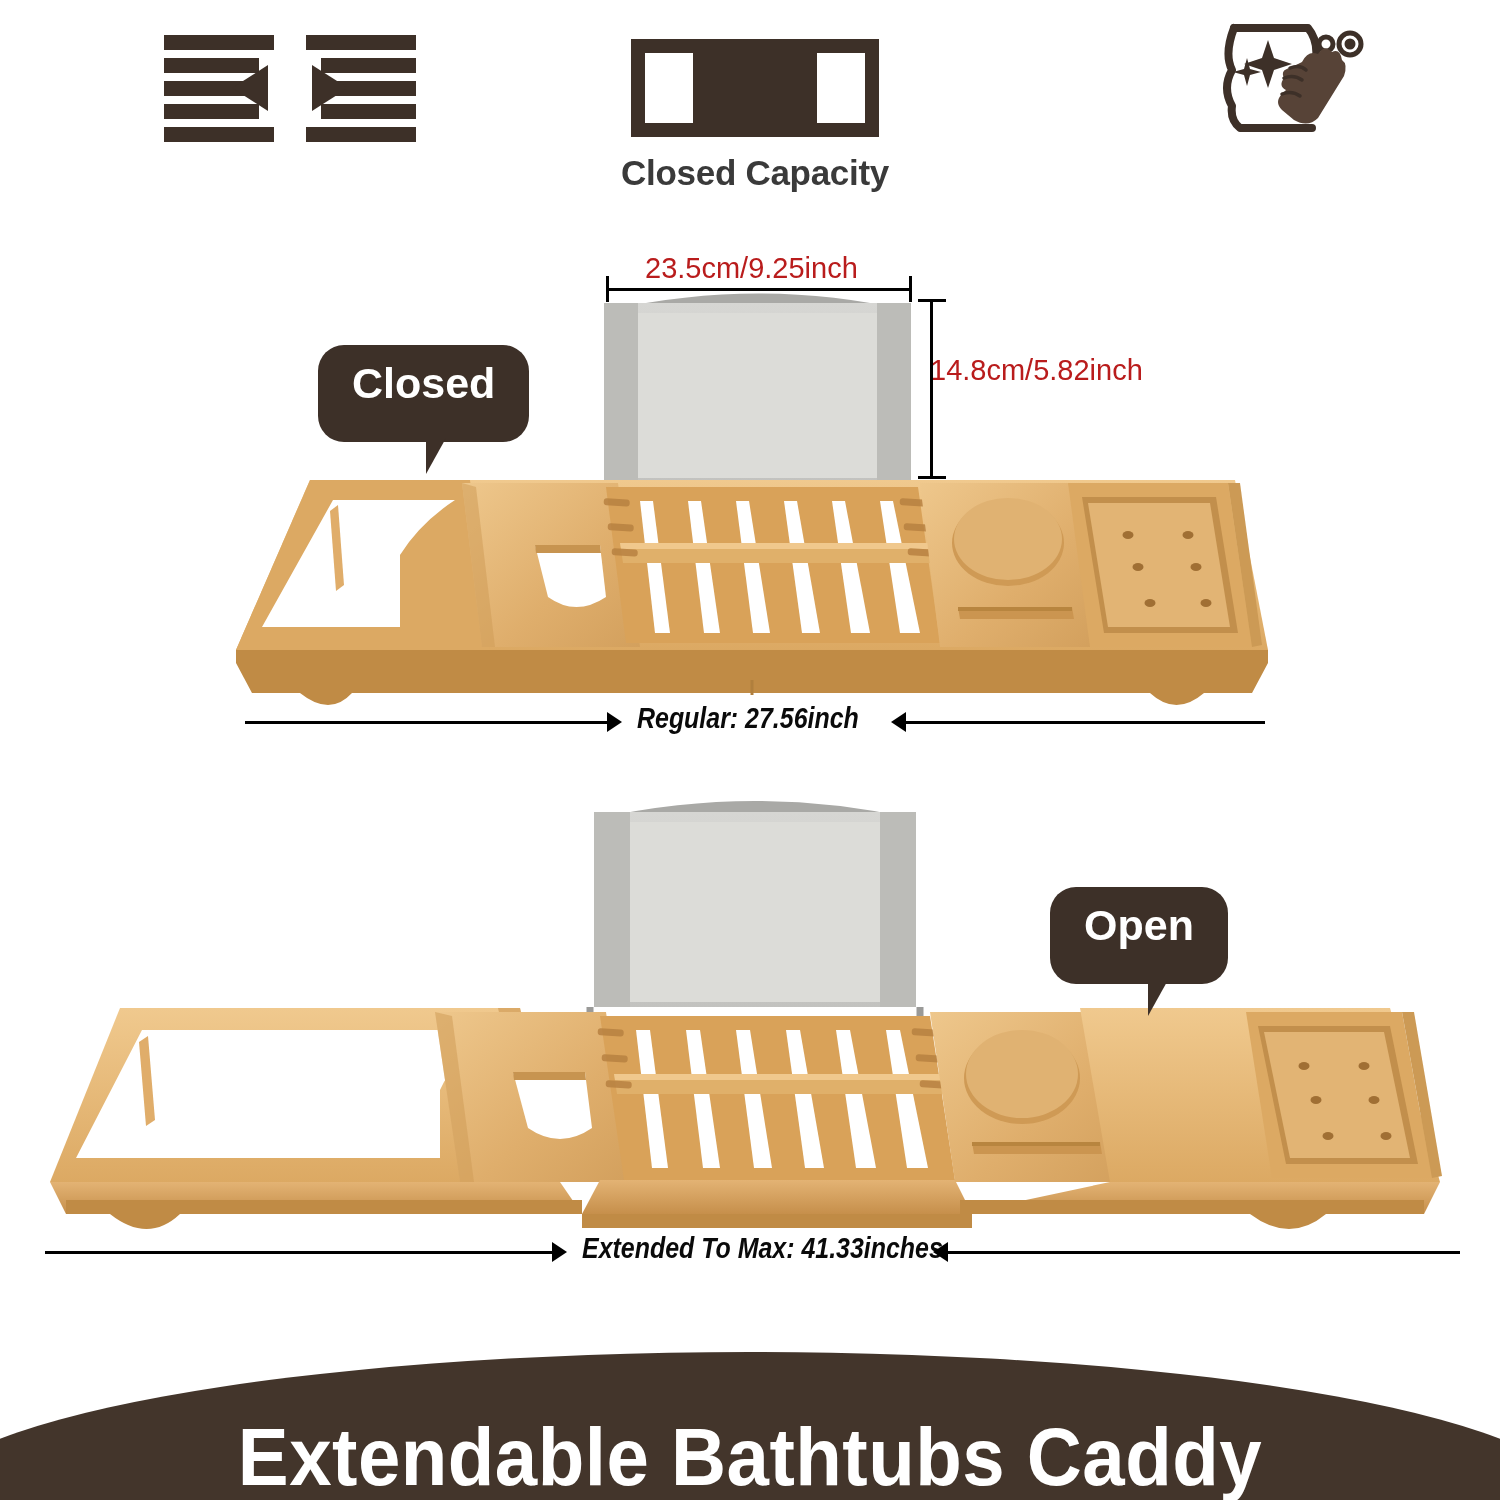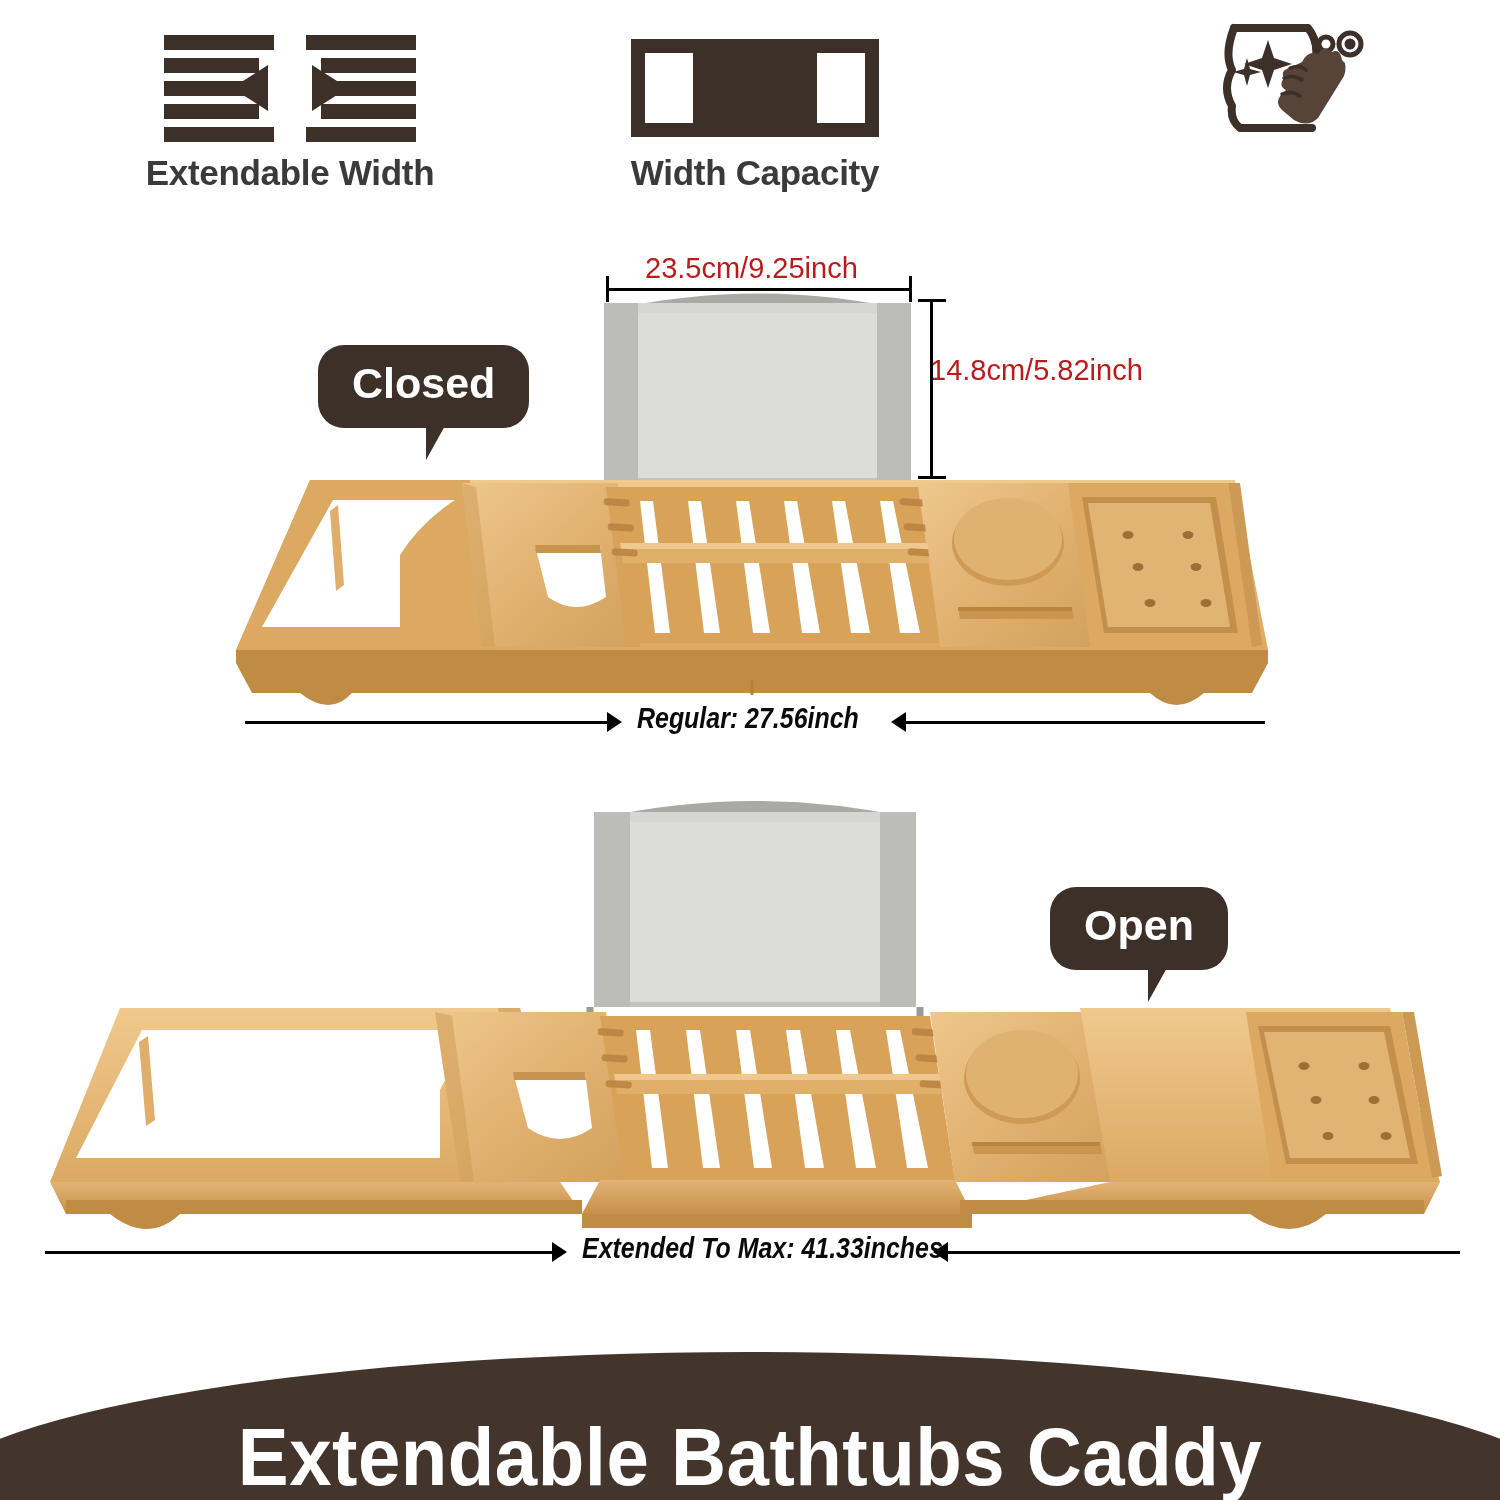--- a/index.html
+++ b/index.html
@@ -68,21 +68,21 @@
   }
 
   
   .badge {
     position: absolute;
     background: #3d3028;
     border-radius: 26px;
     color: #ffffff;
     font-size: 43px;
     font-weight: bold;
-    padding: 14px 34px 20px 34px;
+    padding: 14px 34px 34px 34px;
     letter-spacing: 0px;
   }
   .badge .tail {
     position: absolute;
     width: 0; height: 0;
     border-left: 20px solid #3d3028;
     border-right: 10px solid transparent;
     border-bottom: 36px solid transparent;
     bottom: -32px;
   }
@@ -169,32 +169,31 @@
           <polygon points="108,32 108,78 72,55"></polygon>
           <rect x="146" y="2" width="110" height="15"></rect>
           <rect x="161" y="25" width="95" height="15"></rect>
           <rect x="161" y="48" width="95" height="15"></rect>
           <rect x="161" y="71" width="95" height="15"></rect>
           <rect x="146" y="94" width="110" height="15"></rect>
           <polygon points="152,32 152,78 188,55"></polygon>
         </g>
       </svg>
     </div>
-    <div class="feature-label">Extendable Width</div>
   </div>
 
   <div class="feature feat-2">
     <div class="icon-box">
       <svg width="248" height="98" viewBox="0 0 248 98">
         <rect x="0" y="0" width="248" height="98" fill="#3d3028"></rect>
         <rect x="14" y="14" width="48" height="70" fill="#ffffff"></rect>
         <rect x="186" y="14" width="48" height="70" fill="#ffffff"></rect>
       </svg>
     </div>
-    <div class="feature-label">Width Capacity</div>
+    <div class="feature-label">Closed Capacity</div>
   </div>
 
   <div class="feature feat-3">
     <div class="icon-box">
       <svg width="200" height="128" viewBox="0 0 200 128">
         <g fill="none" stroke="#3d3028" stroke-width="8" stroke-linecap="round" stroke-linejoin="round">
           <path d="M44 14 L118 14 Q128 26 126 44"></path>
           <path d="M44 14 Q34 40 42 56 Q32 74 42 92 Q40 106 50 114 L122 114"></path>
         </g>
         <g fill="#3d3028">

